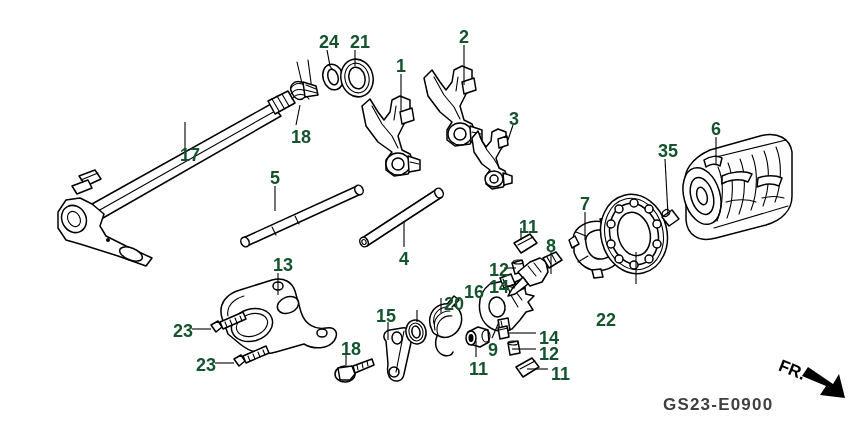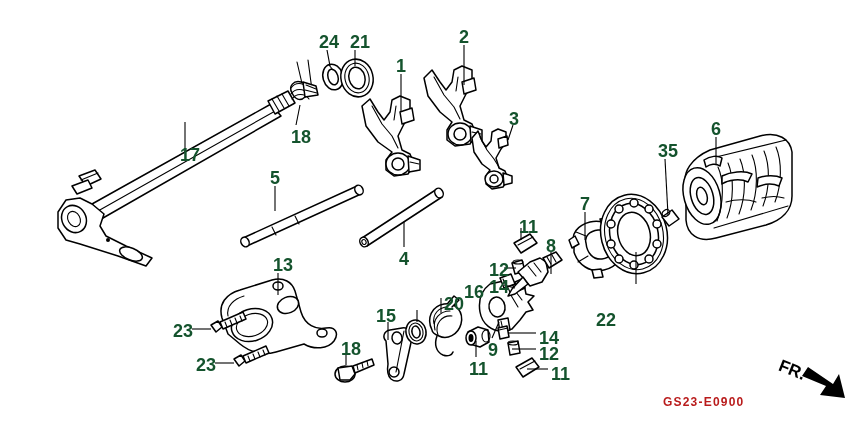--- a/index.html
+++ b/index.html
@@ -3,21 +3,21 @@
 <meta charset="utf-8">
 <style>
   html,body{margin:0;padding:0;background:#ffffff;}
   body{width:850px;height:425px;overflow:hidden;
        font-family:"Liberation Sans","DejaVu Sans",sans-serif;}
   #stage{position:relative;width:850px;height:425px;background:#fff;}
   svg#art{position:absolute;left:0;top:0;width:850px;height:425px;}
   .lbl{position:absolute;font-family:"Liberation Sans","DejaVu Sans",sans-serif;
        font-size:18px;font-weight:700;color:#14532d;line-height:1;white-space:nowrap;}
   .code{position:absolute;font-family:"Liberation Sans","DejaVu Sans",sans-serif;
-        font-size:12px;font-weight:700;letter-spacing:1.2px;color:#b91c1c;}
+        font-size:17px;font-weight:700;letter-spacing:1.2px;color:#404040;}
   .frtxt{position:absolute;font-family:"Liberation Sans","DejaVu Sans",sans-serif;
          font-size:17px;font-weight:700;color:#000;
          transform:rotate(22deg);transform-origin:left top;}
 </style>
 </head>
 <body>
 
 <div id="stage">
 
   <svg id="art" viewBox="0 0 850 425">

